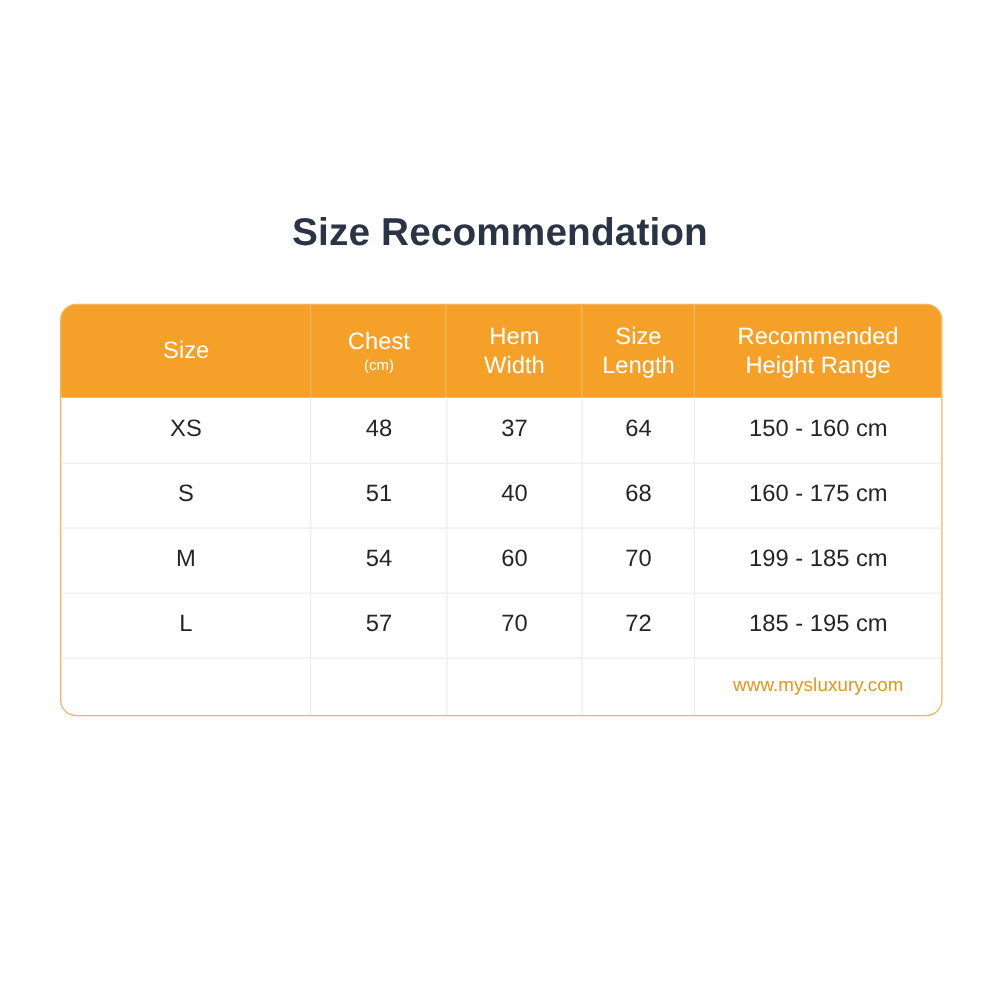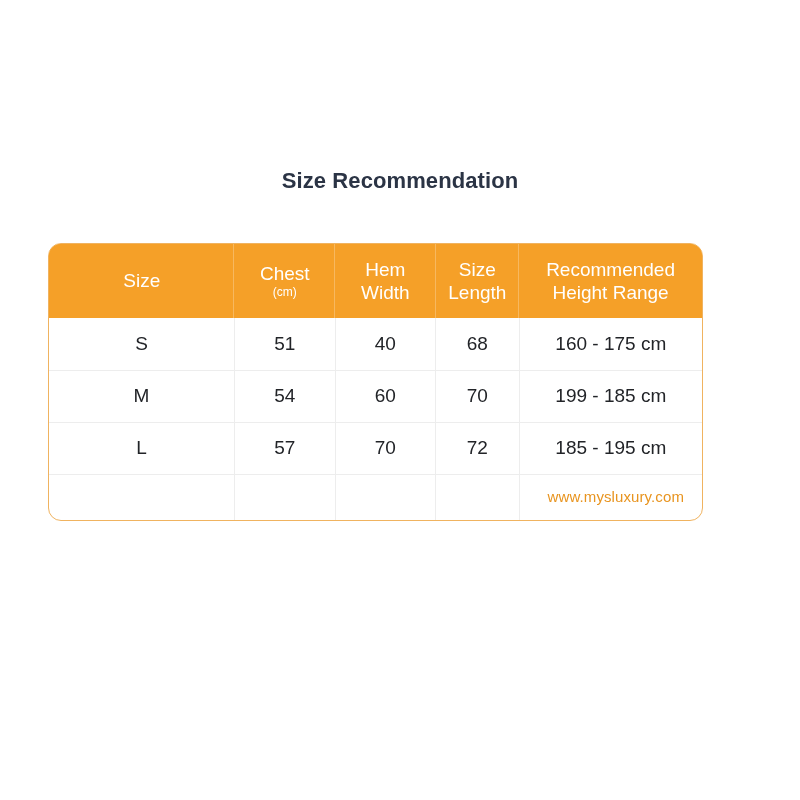--- a/index.html
+++ b/index.html
@@ -21,31 +21,31 @@
     height: 800px;
     box-sizing: border-box;
   }
 
   .title {
     position: absolute;
     top: 168px;
     left: 0;
     width: 800px;
     text-align: center;
-    font-size: 22px;
+    font-size: 31px;
     font-weight: 600;
     letter-spacing: 0.1px;
     color: #2b3445;
   }
 
   .table-wrap {
     position: absolute;
     left: 48px;
     top: 243px;
-    width: 655px;
+    width: 706px;
     border: 1px solid #f0b360;
     border-radius: 13px;
     background: #ffffff;
     overflow: hidden;
     box-sizing: border-box;
   }
 
   table.size-table {
     width: 100%;
     border-collapse: collapse;
@@ -110,21 +110,21 @@
   tfoot td {
     height: 46px;
     border-right: 1px solid #ededed;
     border-bottom: none;
     padding: 0 18px;
     box-sizing: border-box;
     vertical-align: middle;
   }
   tfoot td:last-child {
     border-right: none;
-    text-align: right;
+    text-align: center;
   }
   .site-url {
     font-size: 15px;
     color: #e8941f;
     letter-spacing: 0.1px;
     white-space: nowrap;
   }
 </style>
 </head>
 <body>
@@ -162,20 +162,27 @@
           </th>
           <th>
             <span class="hdr-line">Recommended</span>
             <span class="hdr-line">Height Range</span>
           </th>
         </tr>
       </thead>
 
       <tbody>
         <tr>
+          <td>XS</td>
+          <td>48</td>
+          <td>37</td>
+          <td>64</td>
+          <td>150 - 160 cm</td>
+        </tr>
+        <tr>
           <td>S</td>
           <td>51</td>
           <td>40</td>
           <td>68</td>
           <td>160 - 175 cm</td>
         </tr>
         <tr>
           <td>M</td>
           <td>54</td>
           <td>60</td>

